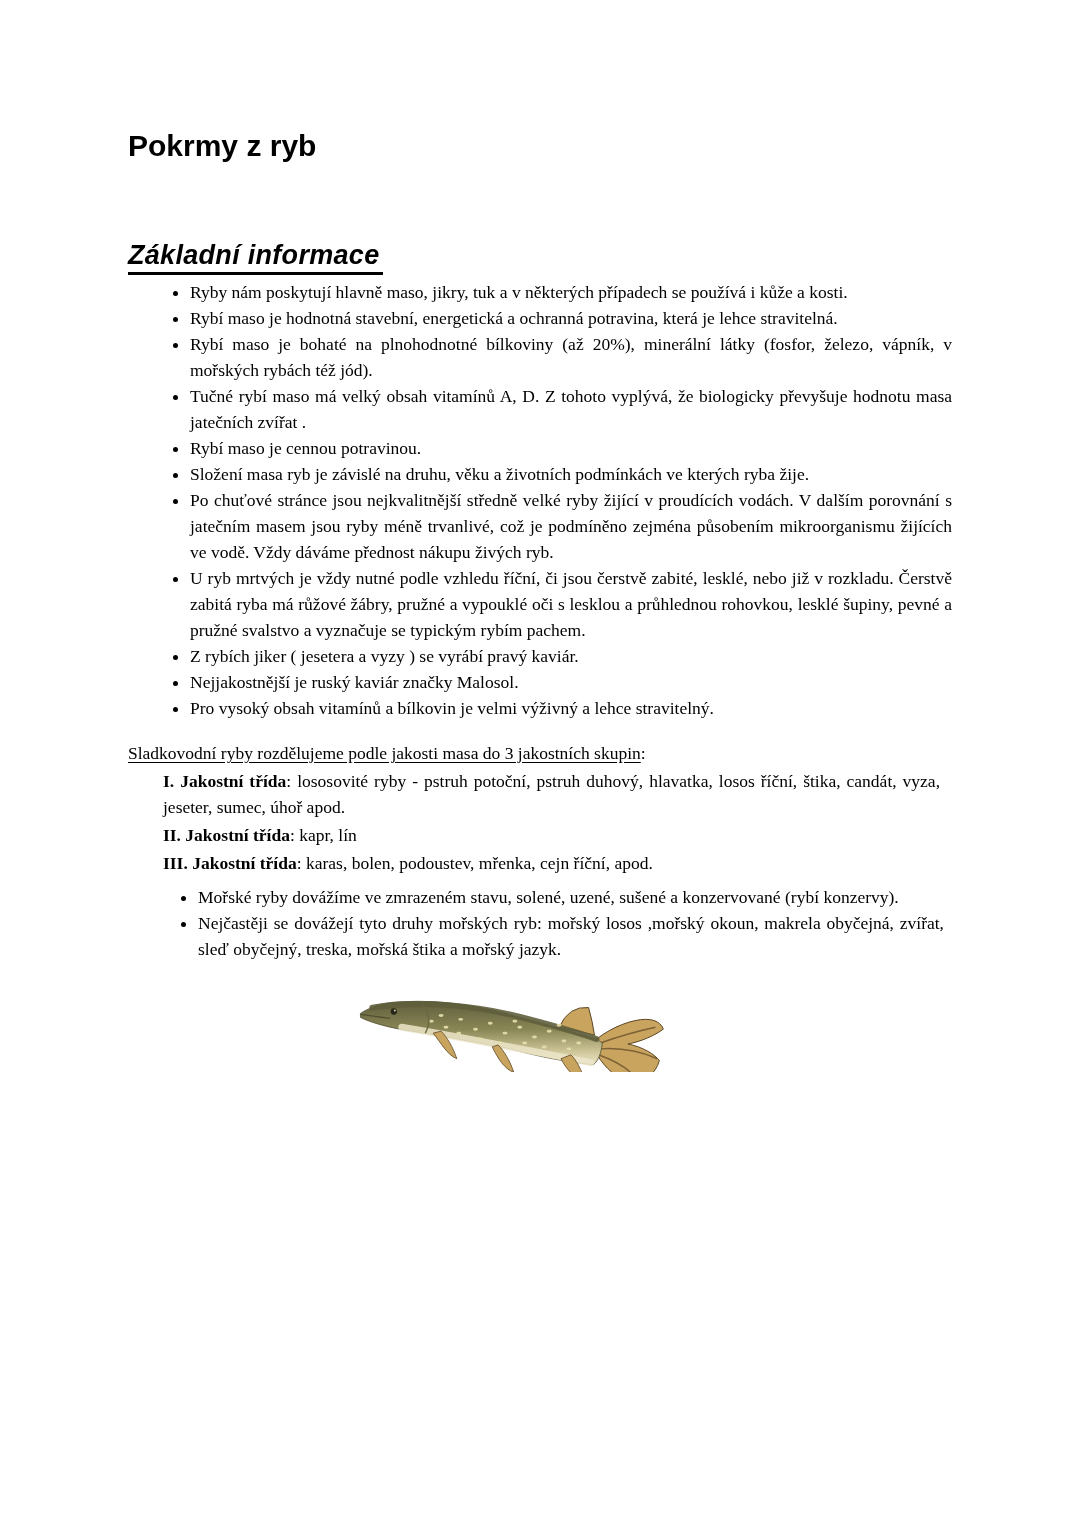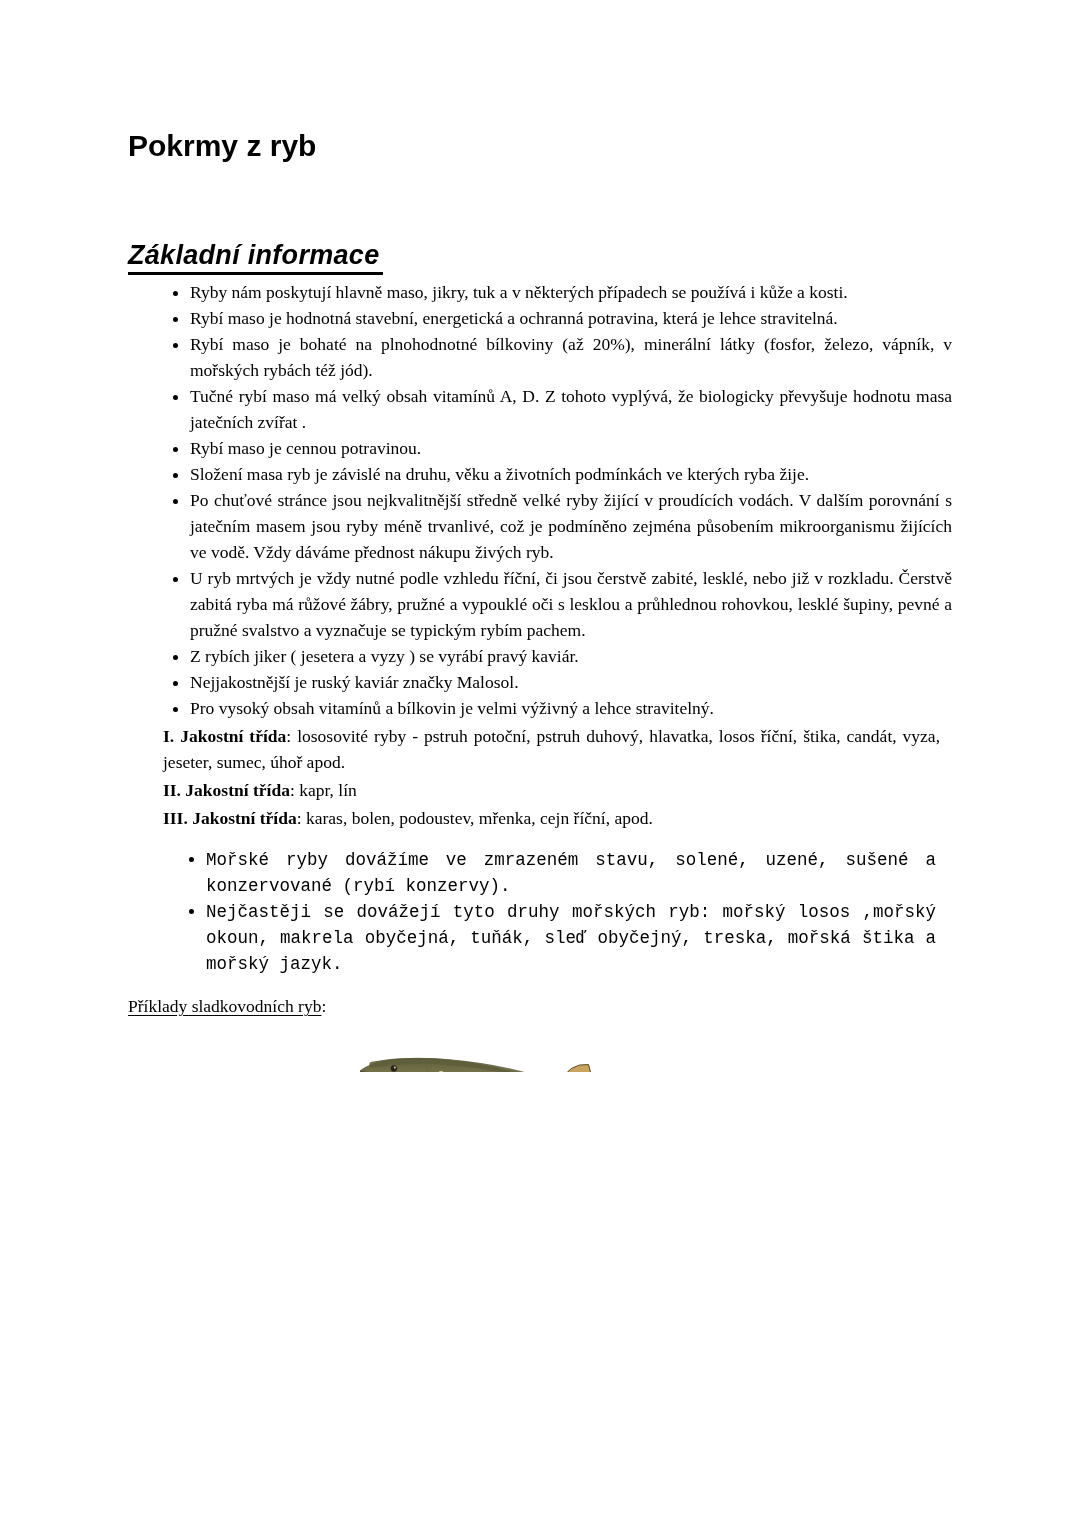--- a/index.html
+++ b/index.html
@@ -23,21 +23,21 @@
 
   ul.bullets { margin:4px 0 0 0; padding:0 0 0 62px; list-style:disc outside; }
   ul.bullets li { text-align:justify; font-size:17.5px; line-height:26px; }
 
   .intro-line { margin:19px 0 0 0; font-size:17.5px; line-height:26px; }
   .u { text-decoration:underline; text-underline-offset:3px; }
 
   .class-line { margin:2px 12px 0 35px; font-size:17.5px; line-height:26px; text-align:justify; }
   .class-line .class-label { font-weight:bold; }
 
-  ul.sea-bullets { margin:16px; padding:0 0 0 62px; list-style:disc outside;font-family:Liberation Mono, monospace; }
+  ul.sea-bullets { margin:8px; padding:0 0 0 62px; list-style:disc outside; }
   ul.sea-bullets li { text-align:justify; font-size:17.5px; line-height:26px; }
 
   .examples-heading { margin:0; font-size:17.5px; line-height:26px; }
 
   ul.example-list { margin:0; padding:0 0 0 62px; list-style:disc outside; }
   ul.example-list li { font-size:17.5px; line-height:26px; }
   ul.example-list.ex1 { margin-top:30px; }
   ul.example-list.ex2 { margin-top:52px; }
 
   .fish-figure { margin:20px 0 0 212px; width:330px; height:118px; }
@@ -63,31 +63,31 @@
       <li>Tučné rybí maso má velký obsah vitamínů A, D.  Z tohoto vyplývá, že biologicky převyšuje hodnotu masa jatečních zvířat .</li>
       <li>Rybí maso je cennou potravinou.</li>
       <li>Složení masa ryb je závislé na druhu, věku a životních podmínkách ve kterých ryba žije.</li>
       <li>Po chuťové stránce jsou nejkvalitnější středně velké ryby žijící v proudících vodách. V dalším porovnání s jatečním masem jsou ryby méně trvanlivé, což je podmíněno zejména působením mikroorganismu žijících ve vodě. Vždy dáváme přednost nákupu živých ryb.</li>
       <li>U ryb mrtvých je vždy nutné podle vzhledu říční, či jsou čerstvě zabité, lesklé, nebo již v rozkladu. Čerstvě zabitá ryba má růžové žábry, pružné a vypouklé oči s lesklou a průhlednou rohovkou, lesklé šupiny, pevné a pružné svalstvo a vyznačuje se typickým rybím pachem.</li>
       <li>Z rybích jiker ( jesetera a vyzy ) se vyrábí pravý kaviár.</li>
       <li>Nejjakostnější je ruský kaviár značky Malosol.</li>
       <li>Pro vysoký obsah vitamínů a bílkovin je velmi výživný a lehce stravitelný.</li>
     </ul>
 
+    <p class="intro-line"><span class="u">Sladkovodní ryby rozdělujeme podle jakosti masa do 3 jakostních skupin</span><span>:</span></p>
 
     <p class="class-line"><span class="class-label">I. Jakostní třída</span><span>: lososovité ryby - pstruh potoční, pstruh duhový, hlavatka, losos říční, štika, candát, vyza, jeseter, sumec, úhoř apod.</span></p>
     <p class="class-line"><span class="class-label">II. Jakostní třída</span><span>: kapr, lín</span></p>
     <p class="class-line"><span class="class-label">III. Jakostní třída</span><span>: karas, bolen, podoustev, mřenka, cejn říční, apod.</span></p>
 
     <ul class="sea-bullets">
       <li>Mořské ryby dovážíme ve zmrazeném stavu, solené, uzené, sušené a konzervované (rybí konzervy).</li>
-      <li>Nejčastěji se dovážejí tyto druhy mořských ryb: mořský losos ,mořský okoun, makrela obyčejná, tuňák, sleď obyčejný, treska, mořská štika a mořský jazyk.</li>
+      <li>Nejčastěji se dovážejí tyto druhy mořských ryb: mořský losos ,mořský okoun, makrela obyčejná, zvířat, sleď obyčejný, treska, mořská štika a mořský jazyk.</li>
     </ul>
 
-    <p class="examples-heading"><span class="u">Příklady sladkovodních ryb</span><span>:</span></p>
 
 
     <div class="fish-figure">
       <svg width="330" height="118" viewBox="0 0 330 120" xmlns="http://www.w3.org/2000/svg">
         <defs>
           <linearGradient id="bodyGrad" x1="0" y1="0" x2="0" y2="1">
             <stop offset="0" stop-color="#5f5e3c"></stop>
             <stop offset="0.45" stop-color="#8a8756"></stop>
             <stop offset="0.8" stop-color="#cfc69a"></stop>
             <stop offset="1" stop-color="#ece5c8"></stop>

